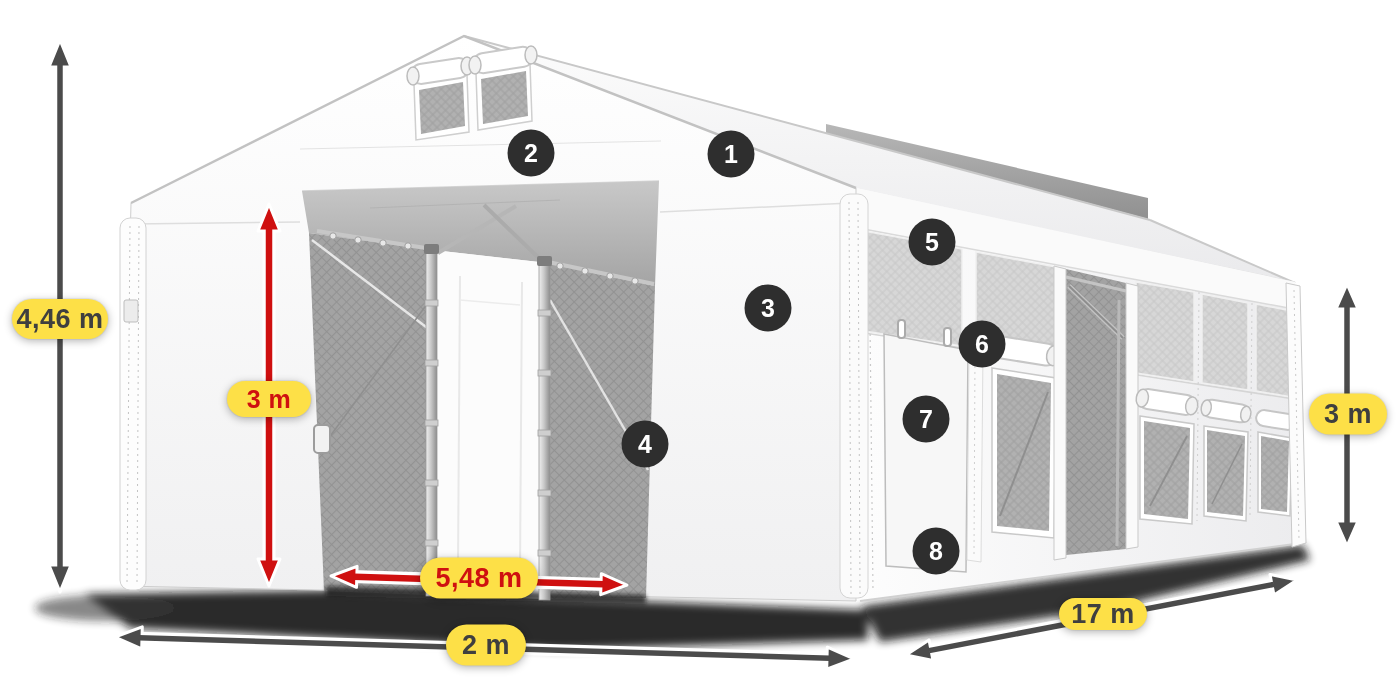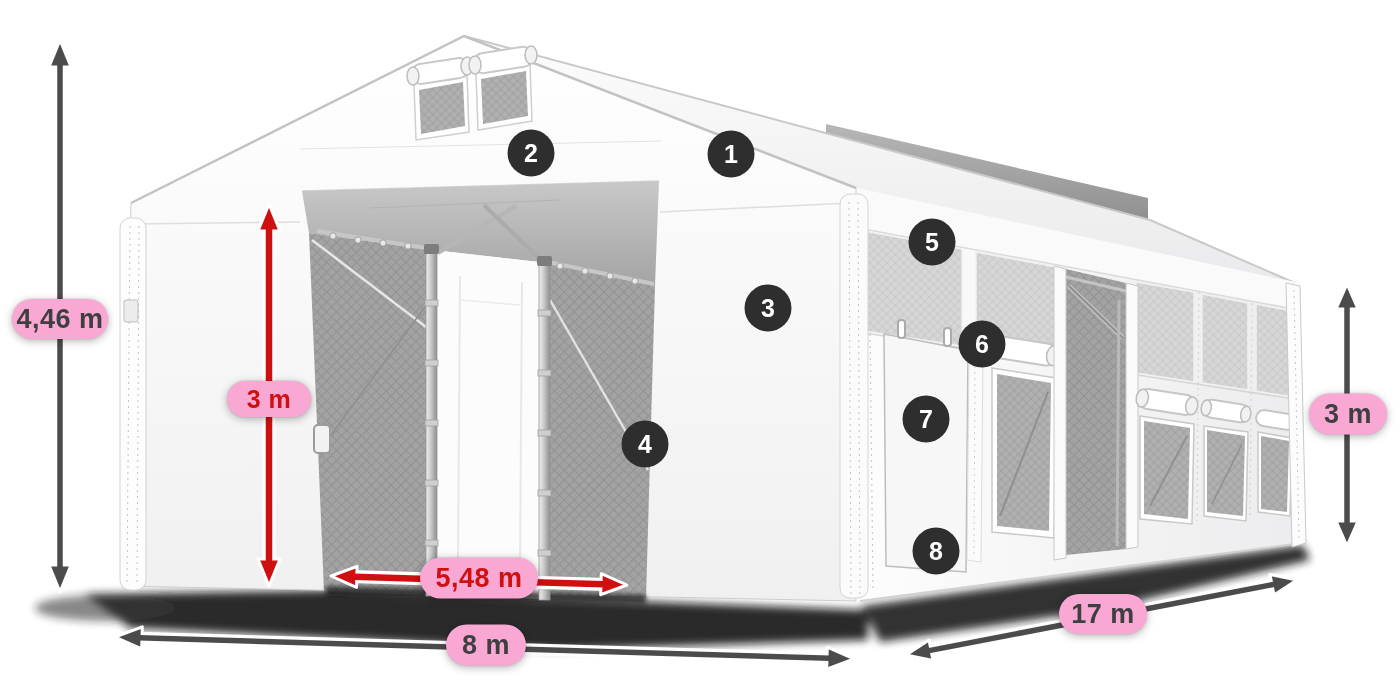--- a/index.html
+++ b/index.html
@@ -3,21 +3,21 @@
 <meta charset="utf-8">
 <style>
   html,body{margin:0;padding:0;background:#ffffff;}
   .stage{
     position:relative;width:1400px;height:700px;overflow:hidden;background:#ffffff;
     font-family:"Liberation Sans",sans-serif;
   }
   .stage svg{position:absolute;left:0;top:0;}
   .pill{
     position:absolute;transform:translate(-50%,-50%);
-    background:#f9a8d4;border-radius:22px;
+    background:#fde047;border-radius:22px;
     box-shadow:0 0 0 1px rgba(0,0,0,0.05),0 2px 9px rgba(0,0,0,0.30);
     color:#3f3f3f;font-weight:bold;white-space:nowrap;
     display:flex;align-items:center;justify-content:center;
     z-index:5;letter-spacing:0.5px;
   }
   .pill.red{color:#cf1010;}
   .badge{
     position:absolute;transform:translate(-50%,-50%);
     width:47px;height:47px;border-radius:50%;
     background:#2e2e2e;color:#ffffff;
@@ -300,22 +300,22 @@
     <line x1="1347" y1="303" x2="1347" y2="527" stroke="#ffffff" stroke-width="12"></line>
     <polygon points="1347,284 1336,309 1358,309" fill="#4b4b4b" stroke="#ffffff" stroke-width="3" stroke-linejoin="round"></polygon>
     <polygon points="1347,546 1336,521 1358,521" fill="#4b4b4b" stroke="#ffffff" stroke-width="3" stroke-linejoin="round"></polygon>
     <line x1="1347" y1="306" x2="1347" y2="524" stroke="#4b4b4b" stroke-width="5.5"></line>
   </g>
 </svg>
 
 <div class="pill" style="left:60px;top:319px;width:96px;height:40px;font-size:27px;">4,46 m</div>
 <div class="pill red" style="left:269px;top:399px;width:84px;height:36px;font-size:25px;">3 m</div>
 <div class="pill red" style="left:479px;top:578px;width:118px;height:41px;font-size:27px;">5,48 m</div>
-<div class="pill" style="left:486px;top:645px;width:80px;height:41px;font-size:27px;">8 m</div>
-<div class="pill" style="left:1103px;top:614px;width:88px;height:40px;font-size:27px;">17 m</div>
+<div class="pill" style="left:486px;top:645px;width:80px;height:41px;font-size:27px;">2 m</div>
+<div class="pill" style="left:1103px;top:614px;width:88px;height:32px;font-size:27px;">17 m</div>
 <div class="pill" style="left:1348px;top:414px;width:78px;height:41px;font-size:27px;">3 m</div>
 
 <div class="badge" style="left:731px;top:154px;">1</div>
 <div class="badge" style="left:531px;top:153px;">2</div>
 <div class="badge" style="left:768px;top:308px;">3</div>
 <div class="badge" style="left:645px;top:444px;">4</div>
 <div class="badge" style="left:932px;top:242px;">5</div>
 <div class="badge" style="left:982px;top:344px;">6</div>
 <div class="badge" style="left:926px;top:419px;">7</div>
 <div class="badge" style="left:936px;top:551px;">8</div>

